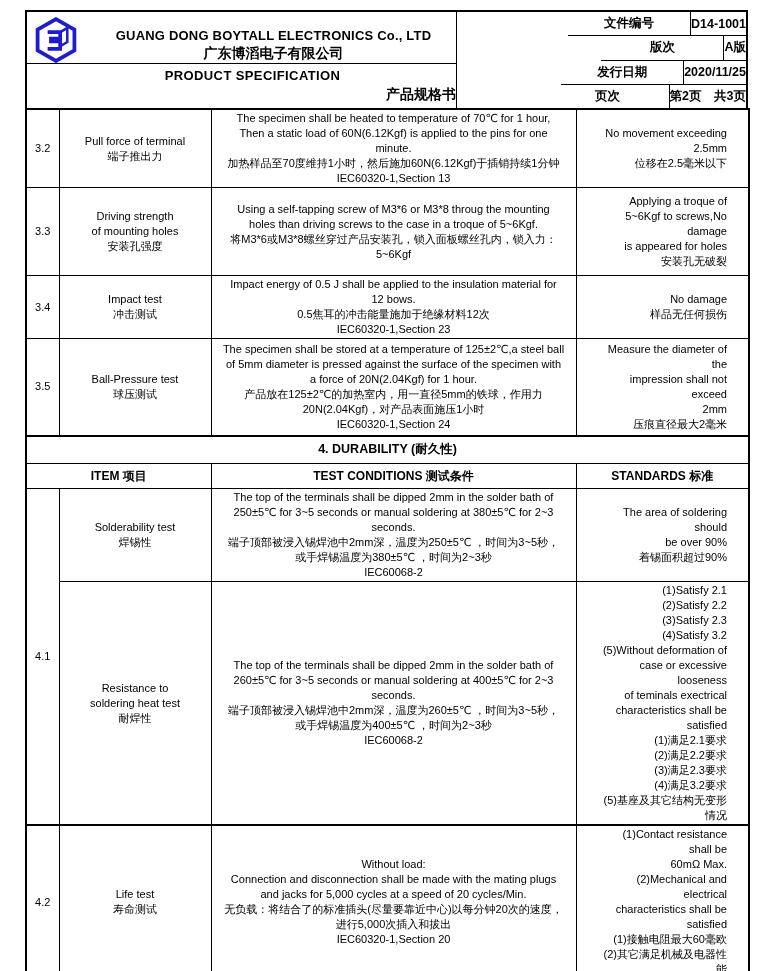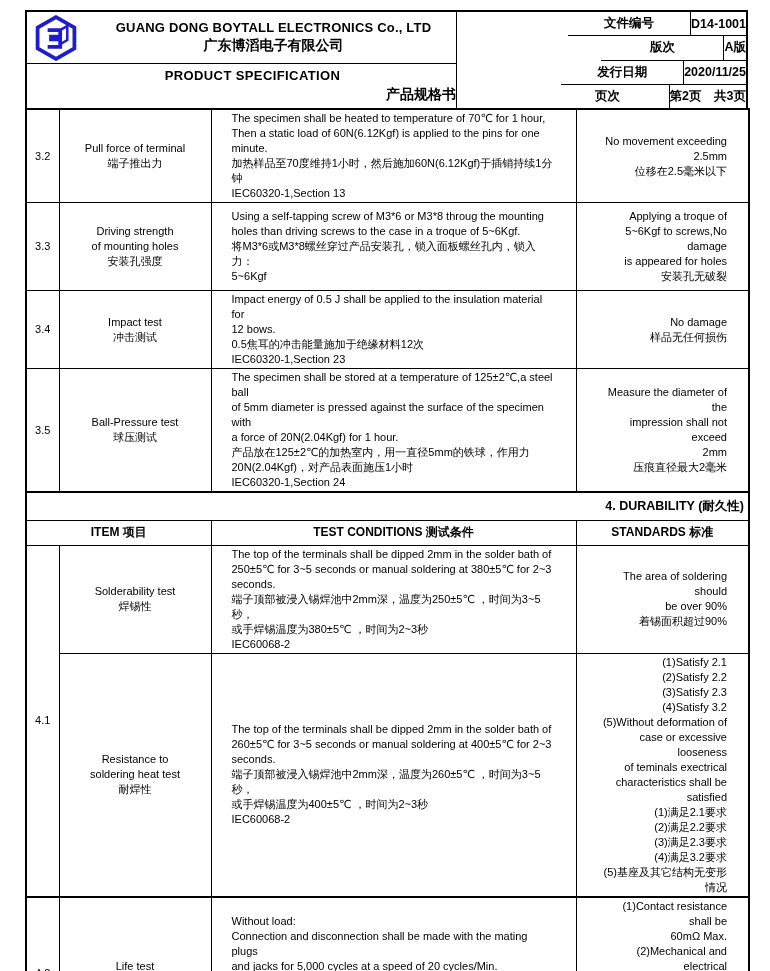--- a/index.html
+++ b/index.html
@@ -8,44 +8,44 @@
     width: 770px; height: 971px;
     font-family: "Liberation Sans", "DejaVu Sans", sans-serif;
     color: #000;
     position: relative;
   }
   .page { position: absolute; left: 25px; top: 10px; width: 723px; }
 
   
   .header-box { display: flex; border: 2px solid #000; height: 100px; background: #fff; }
   .header-left { width: 430px; border-right: 1px solid #000; display: flex; flex-direction: column; }
-  .company-row { height: 52px; border-bottom: 1px solid #000; display: flex; align-items: center; gap: 20px; }
+  .company-row { height: 52px; border-bottom: 1px solid #000; display: flex; align-items: flex-end; gap: 20px; }
   .logo-wrap { width: 58px; display: flex; justify-content: center; align-items: center; }
   .company-names { flex: 1; text-align: center; padding-right: 14px; }
   .company-en { font-weight: bold; font-size: 13px; letter-spacing: 0.2px; }
   .company-cn { font-weight: bold; font-size: 14px; margin-top: 2px; }
   .title-row { flex: 1; display: flex; flex-direction: column; justify-content: center; text-align: center; }
   .title-en { font-weight: bold; font-size: 13px; letter-spacing: 0.4px; margin-left: 22px; }
   .title-cn { font-weight: bold; font-size: 14px; margin-top: 3px; text-align: right; }
 
   .header-right { flex: 1; display: flex; flex-direction: column; align-items: flex-end; }
   .meta-row { flex: 1; display: flex; border-bottom: 1px solid #000; }
   .meta-row:last-child { border-bottom: none; }
   .meta-label { width: 123px; border-right: 1px solid #000; display: flex; align-items: center; justify-content: center; font-weight: bold; font-size: 12.5px; }
   .meta-value { flex: 1; display: flex; align-items: center; justify-content: center; font-weight: bold; font-size: 12.5px; }
 
   
   table.spec { margin-top: -2px; width: 723px; border-collapse: collapse; table-layout: fixed; border: 2px solid #000; }
   table.spec td { border: 1px solid #000; font-size: 11px; line-height: 15px; vertical-align: middle; overflow: hidden; }
   td.idc { text-align: center; }
   td.item { text-align: center; white-space: pre-wrap; }
-  td.cond { text-align: left; padding: 1px 20px; white-space: pre-wrap; }
+  td.cond { text-align: center; padding: 1px 8px; white-space: pre-wrap; }
   td.std  { text-align: right; padding: 1px 21px; white-space: pre-wrap; }
   td.vtop { vertical-align: top; }
-  tr.sec-title td { border-top: 2px solid #000; font-weight: bold; font-size: 12.5px; padding: 2px 4px; text-align: right; }
+  tr.sec-title td { border-top: 2px solid #000; font-weight: bold; font-size: 12.5px; padding: 2px 4px; text-align: center; }
   tr.col-head td { font-weight: bold; font-size: 12px; text-align: center; padding: 2px 0; }
   tr.row-42 td { border-top: 2px solid #000; }
 </style>
 </head>
 <body>
 
 <div class="page">
 
   <div class="header-box">
     <div class="header-left">

